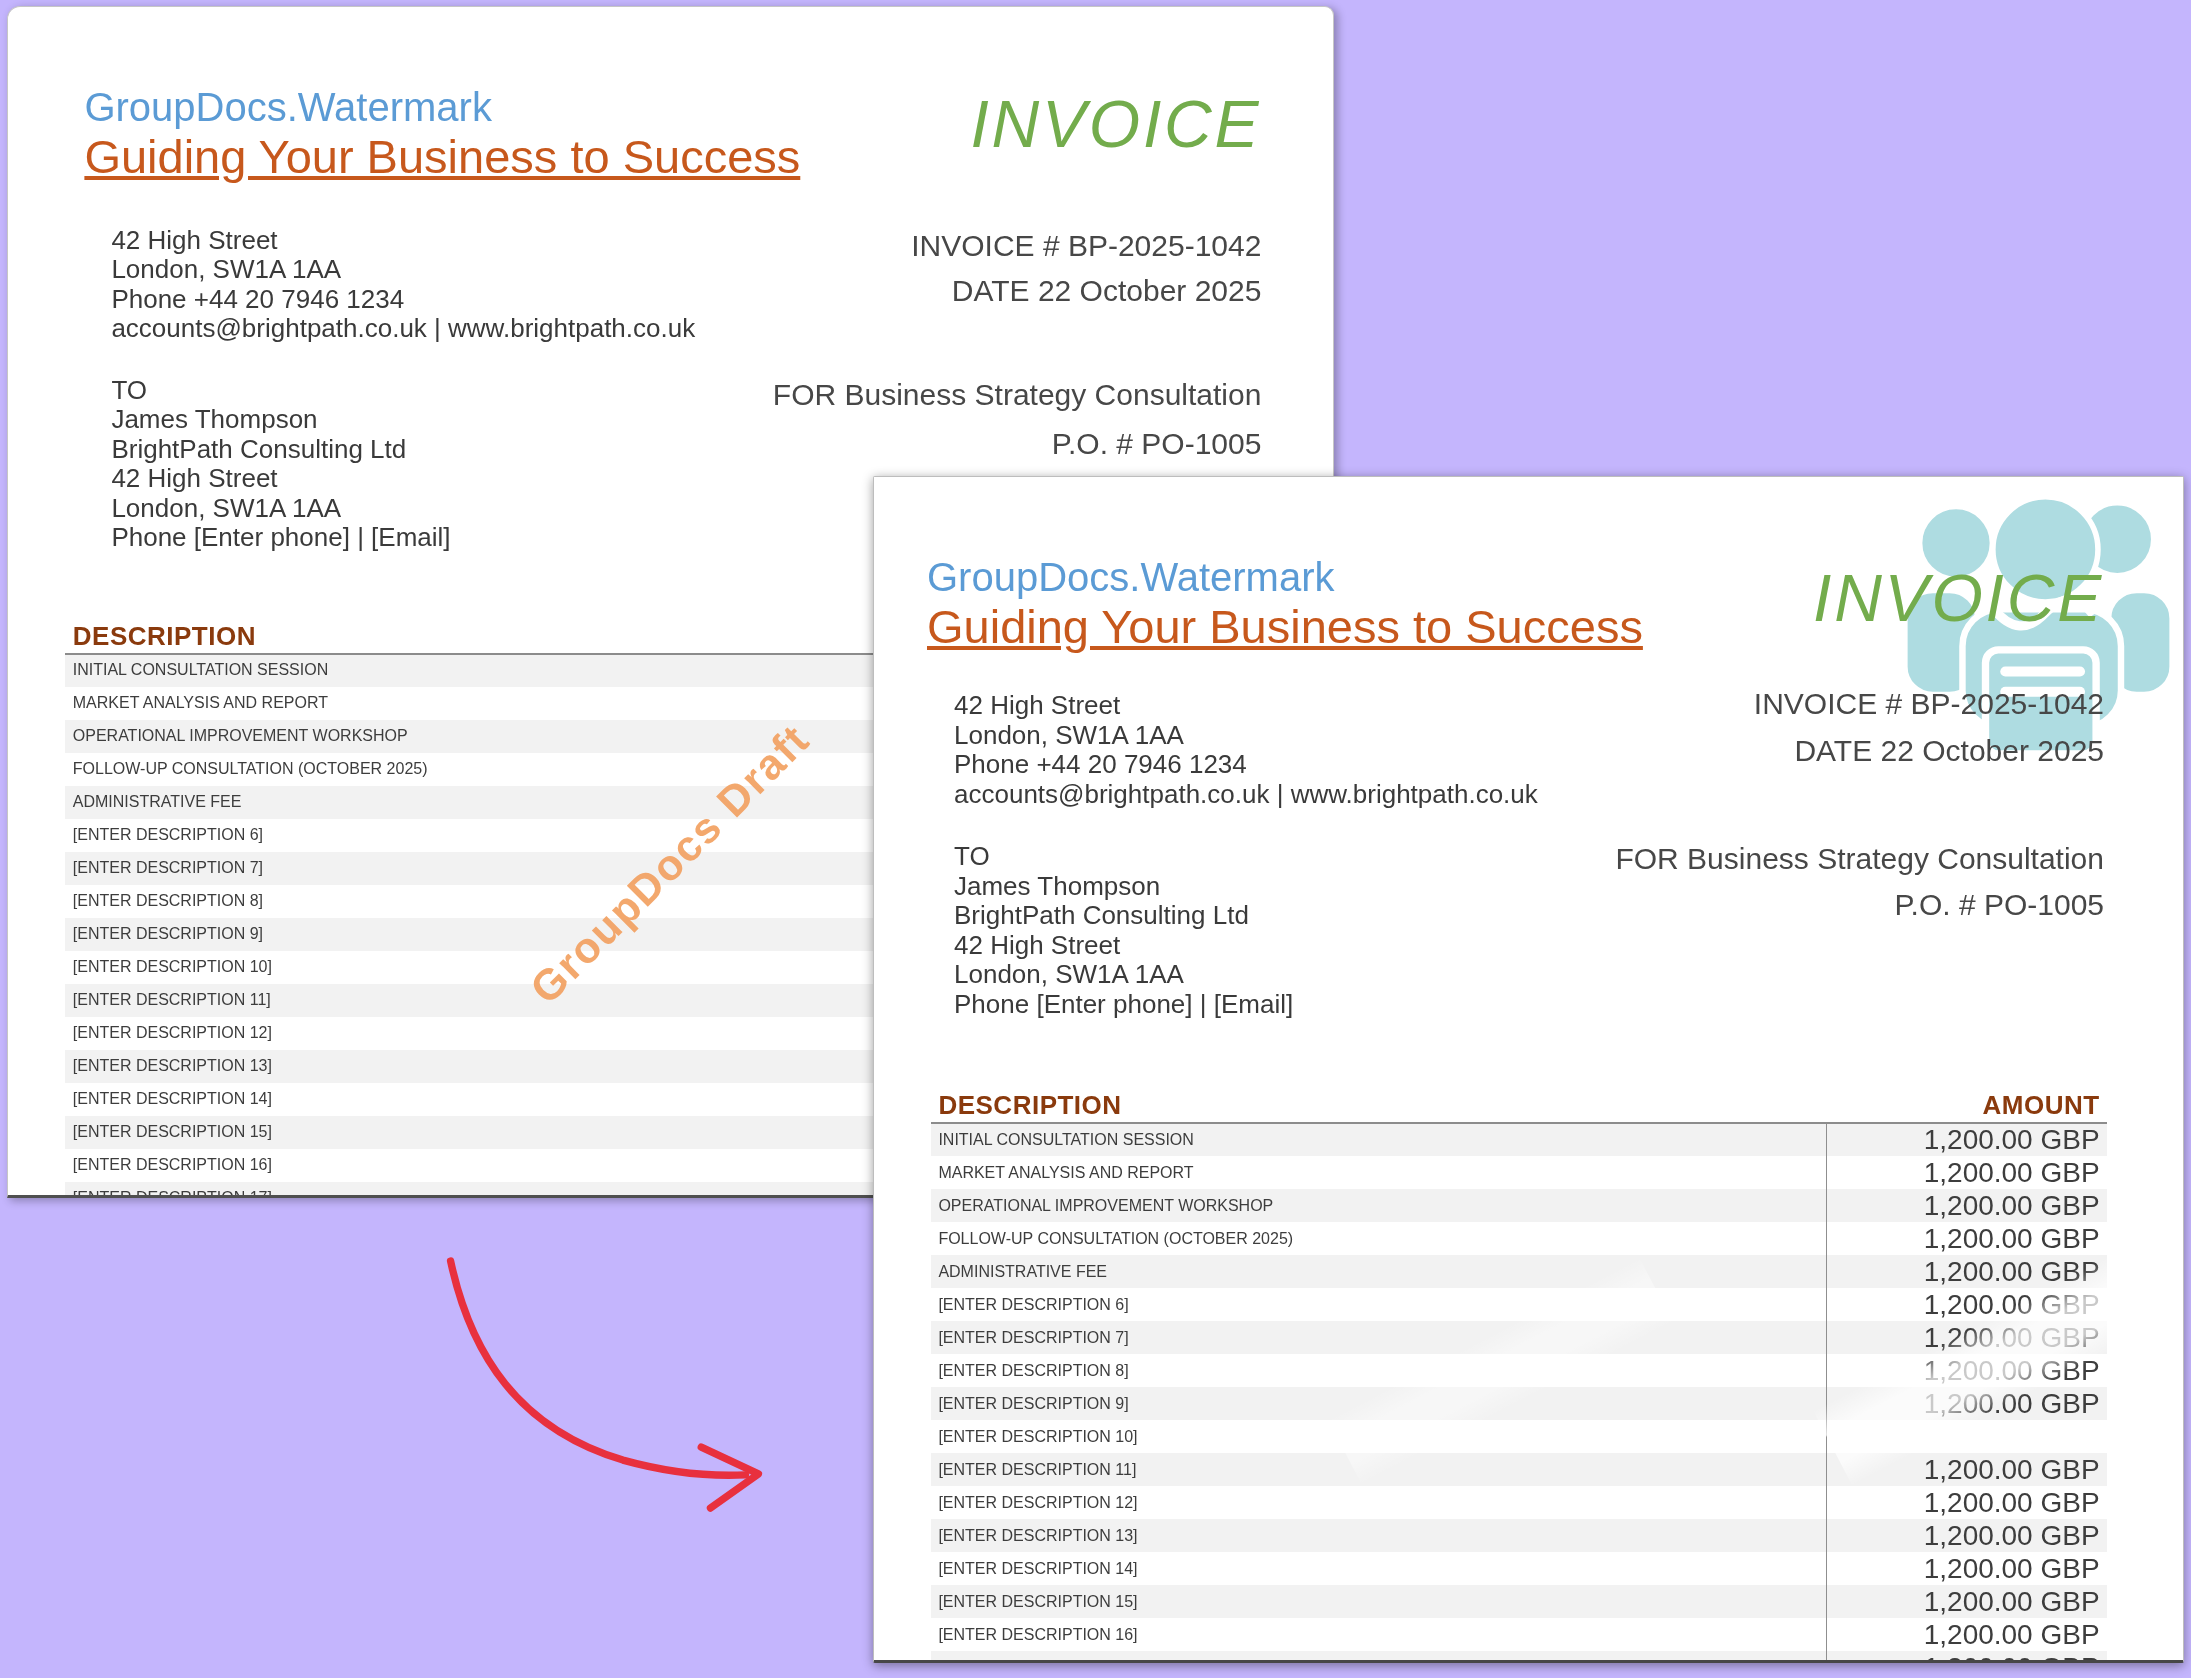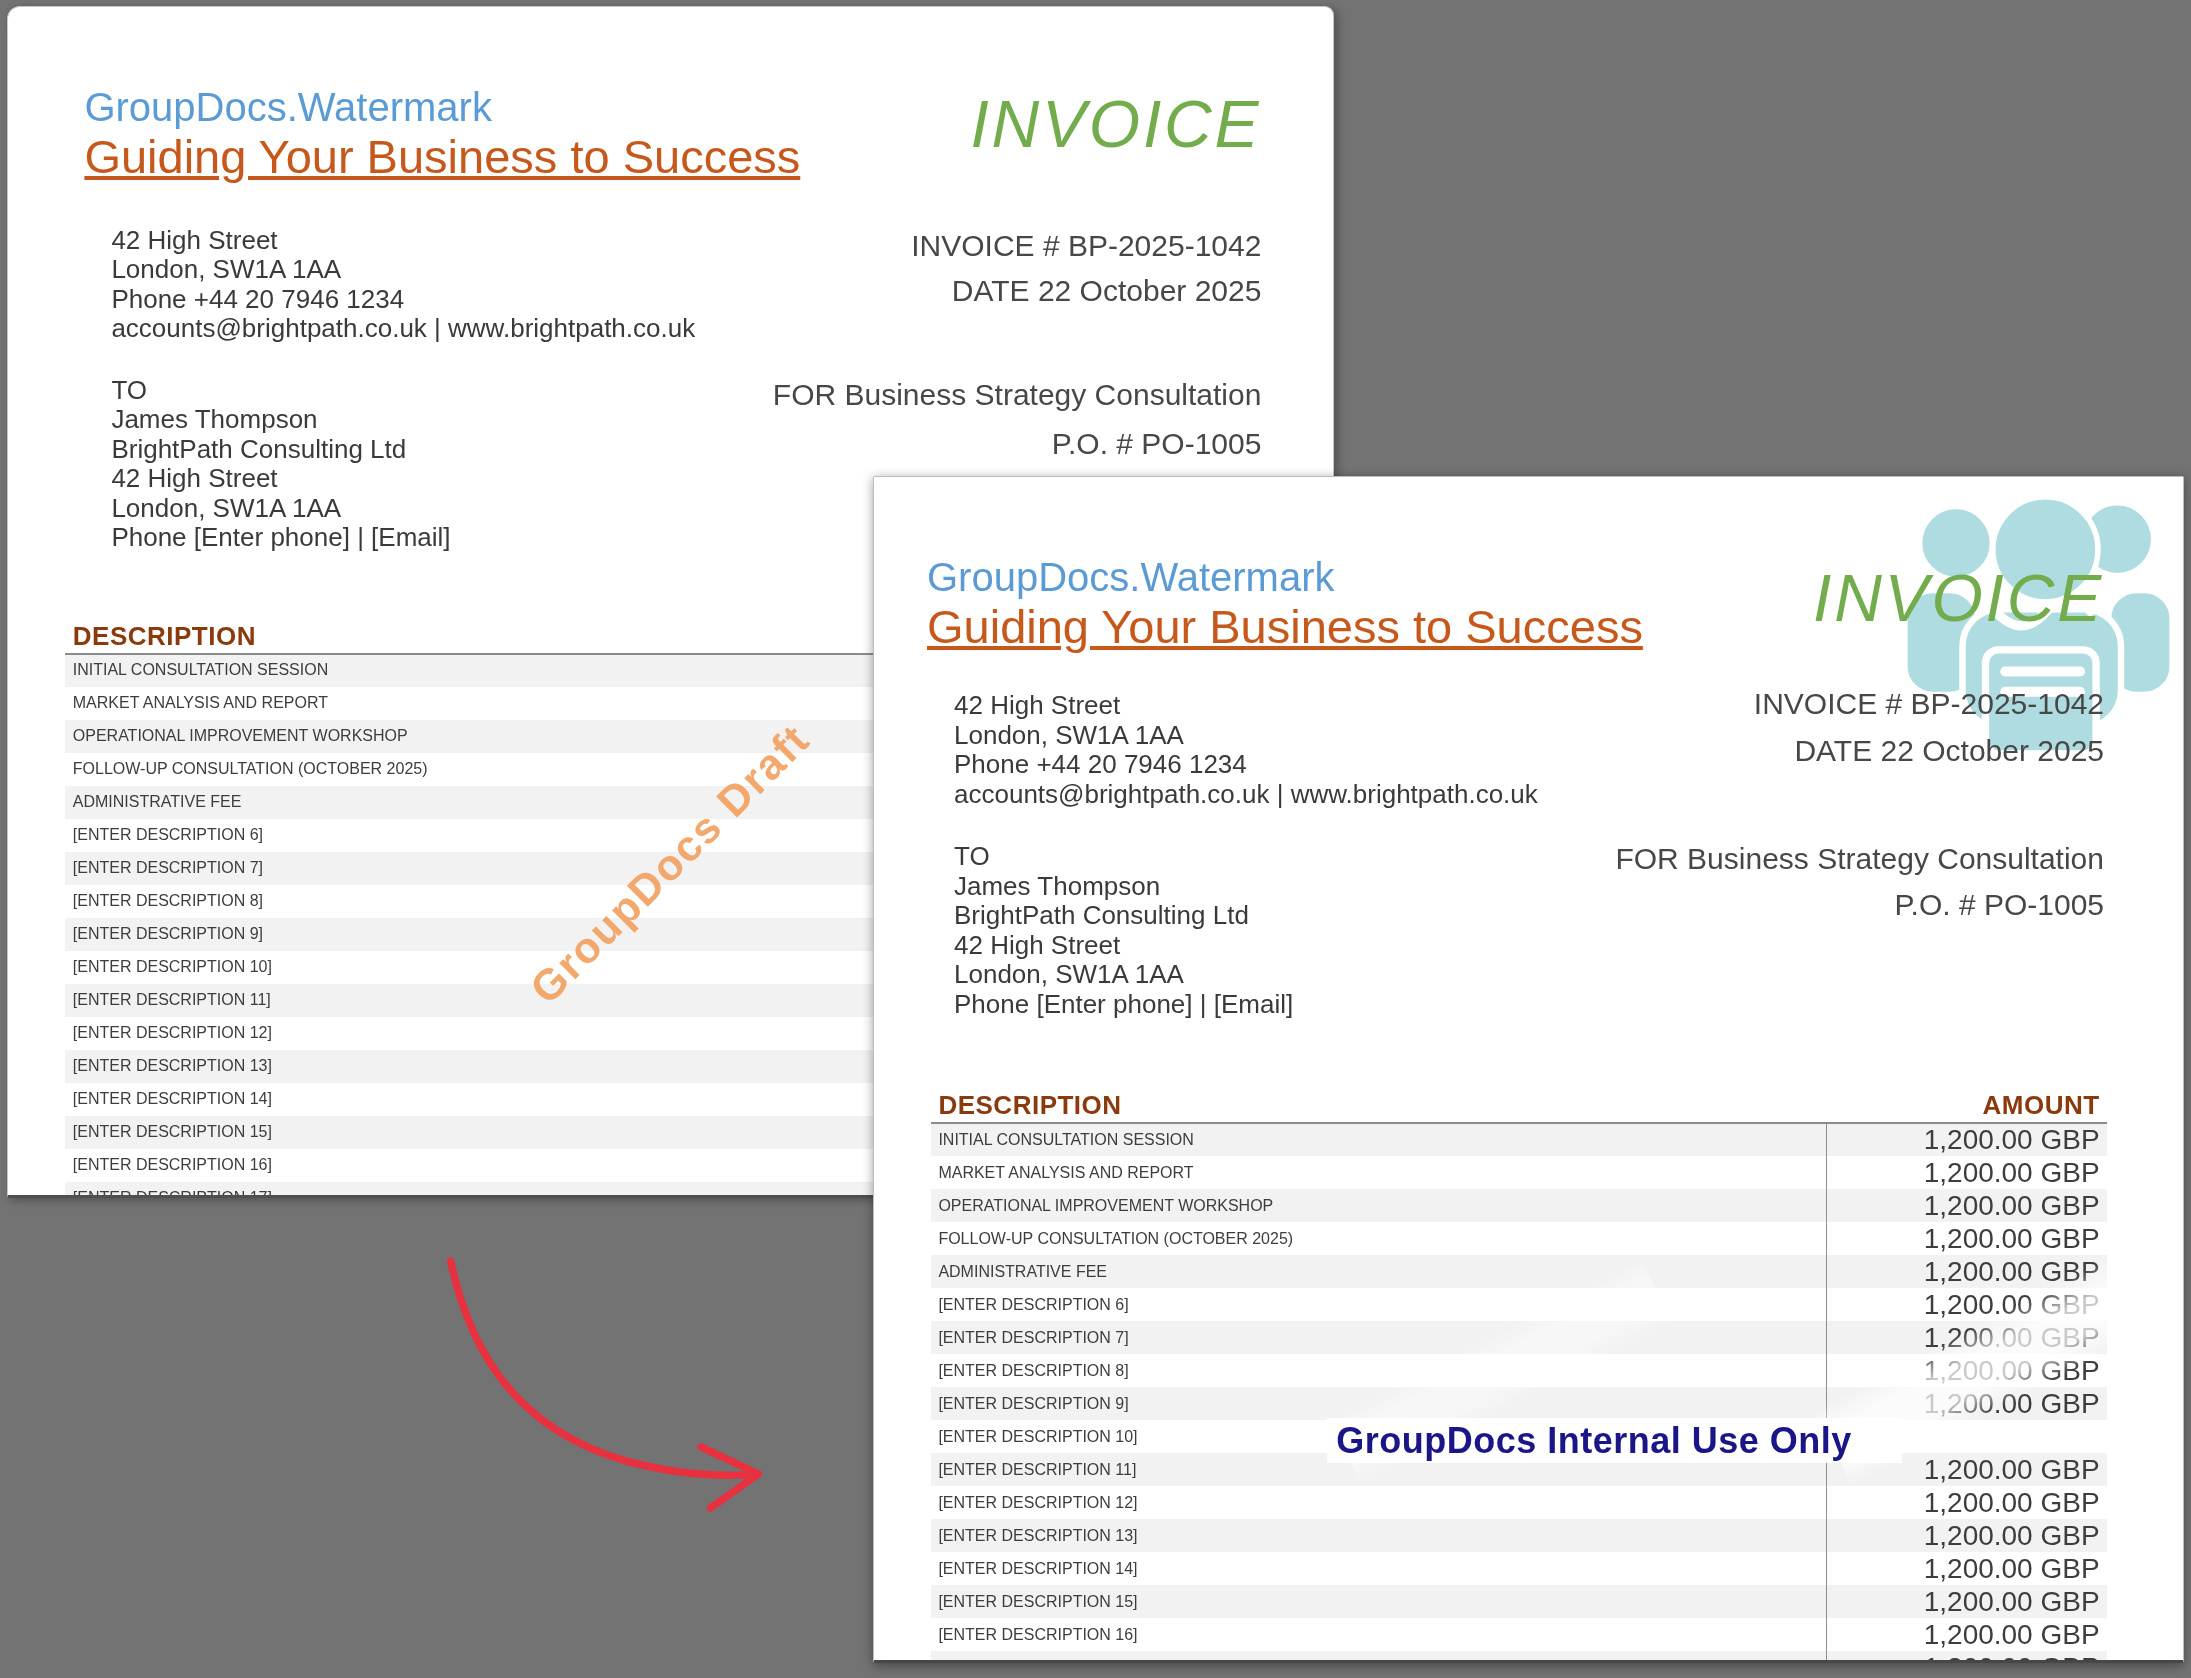--- a/index.html
+++ b/index.html
@@ -1,16 +1,16 @@
 <!DOCTYPE html>
 <html style="font-size:14.8px"><head>
 <meta charset="utf-8">
 <style>
   html,body{margin:0;padding:0;background:#ffffff;}
-  #canvas{position:relative;width:2191px;height:1679px;background:#737373;overflow:hidden;
+  #canvas{position:relative;width:2191px;height:1679px;background:#c4b5fd;overflow:hidden;
           font-family:"Liberation Sans","DejaVu Sans",sans-serif;}
   .page{position:absolute;background:#ffffff;overflow:hidden;}
   #back-page{left:7.4px;top:5.5px;width:1325px;height:1188px;
              border:0.9px solid #c6c6c6;border-bottom:3.7px solid #4f4f4f;
              border-radius:13px 9.2px 0 0;box-shadow:3.7px 2.8px 8.3px rgba(0,0,0,0.28);z-index:10;}
   #front-page{left:873px;top:476px;width:1309px;height:1183px;
               border:0.9px solid #bdbdbd;border-bottom:3.7px solid #474747;border-radius:1.8px;
               box-shadow:0 2.8px 11px rgba(0,0,0,0.38);z-index:20;}
   .abs{position:absolute;}
   .company{font-size:40px;color:#5B9BD5;white-space:nowrap;z-index:3;}
@@ -280,19 +280,16 @@
         </div>
         <div class="trow striped">
           <div class="tdesc">[ENTER DESCRIPTION 17]</div>
           <div class="tamt">1,200.00 GBP</div>
         </div>
       </div>
 
     <div class="abs shine" id="shine-1"></div>
     <div class="abs shine" id="shine-2"></div>
 
-    <div class="abs" id="internal-band">
-      <div class="wm-text">GroupDocs Internal Use Only</div>
-    </div>
   </div>
 
 </div>
 
 
 </body></html>

